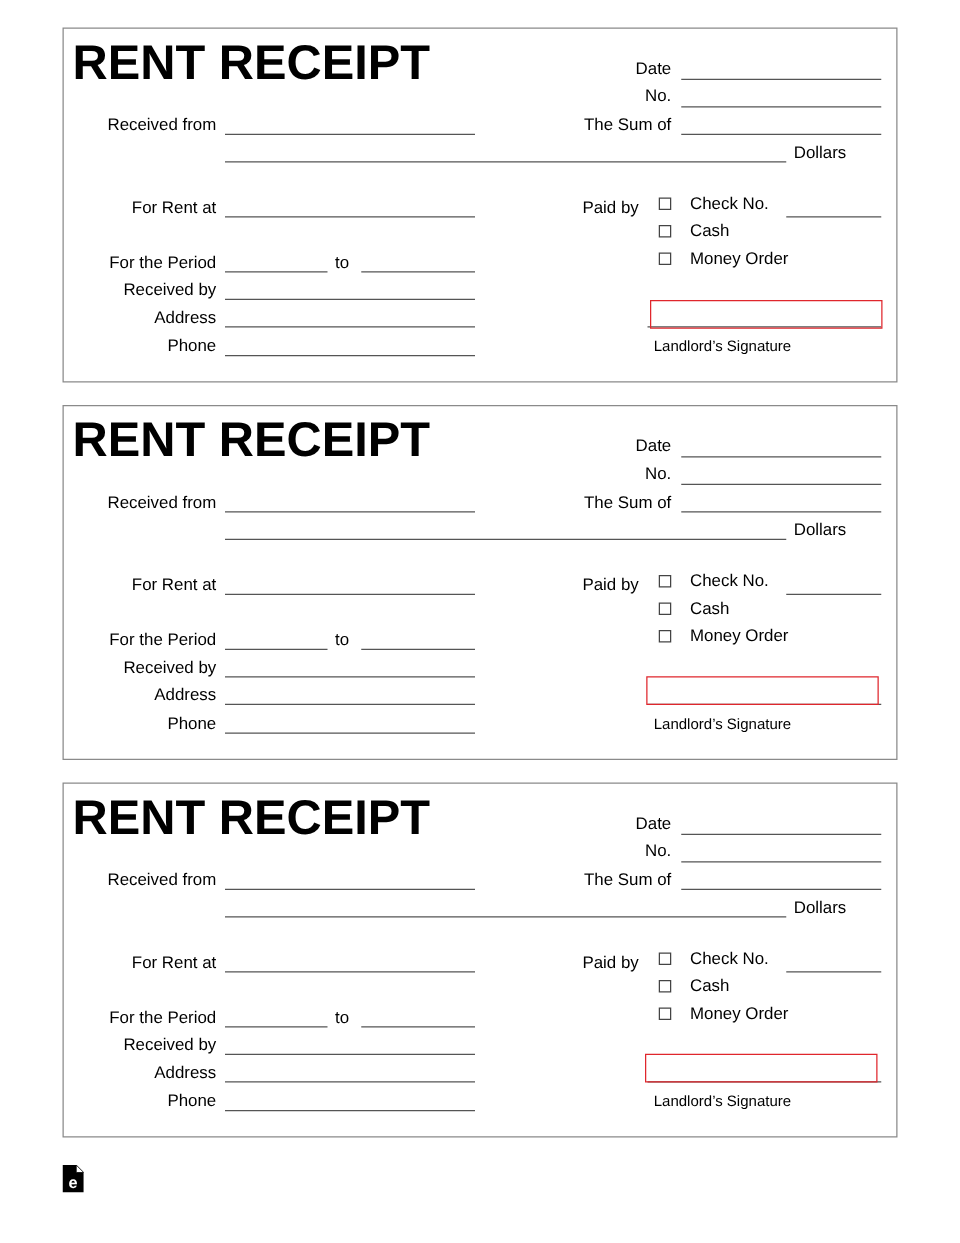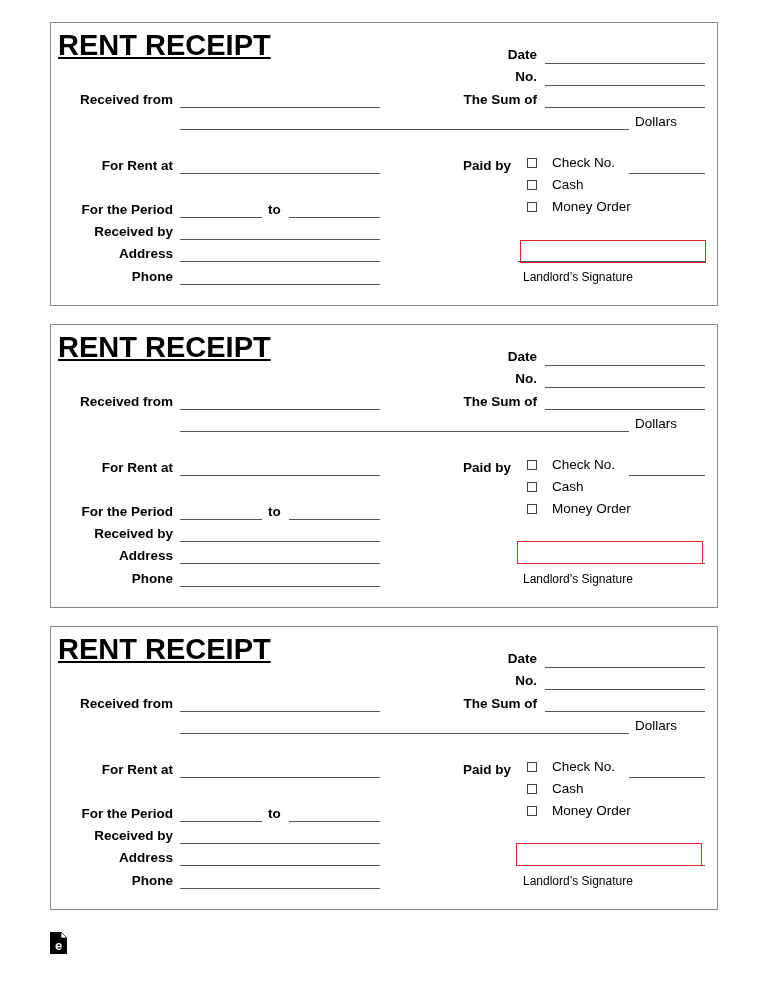--- a/index.html
+++ b/index.html
@@ -4,24 +4,24 @@
 <style>
   * { box-sizing: border-box; margin: 0; padding: 0; }
   html, body { width: 768px; height: 994px; background: #ffffff; overflow: hidden; }
   body { position: relative; font-family: "Liberation Sans", sans-serif; color: #000; }
   .receipt {
     position: absolute; left: 50px; width: 668px; height: 284px;
     border: 1px solid #8a8a8a; background: #fff;
   }
   .title {
     position: absolute; left: 7px; top: 6px;
-    font-size: 29px; font-weight: bold; letter-spacing: 0px; text-decoration: underline;
+    font-size: 39px; font-weight: bold; letter-spacing: 0px;
   }
   .lbl {
-    position: absolute; font-size: 13.5px; font-weight: bold; text-align: right;
+    position: absolute; font-size: 13.5px; font-weight: normal; text-align: right;
     white-space: nowrap;
   }
   .txt {
     position: absolute; font-size: 13.5px; white-space: nowrap;
   }
   .line {
     position: absolute; height: 0; border-bottom: 1px solid #555;
   }
   .cb {
     position: absolute; width: 10px; height: 10px; border: 1px solid #444; background: #fff;

